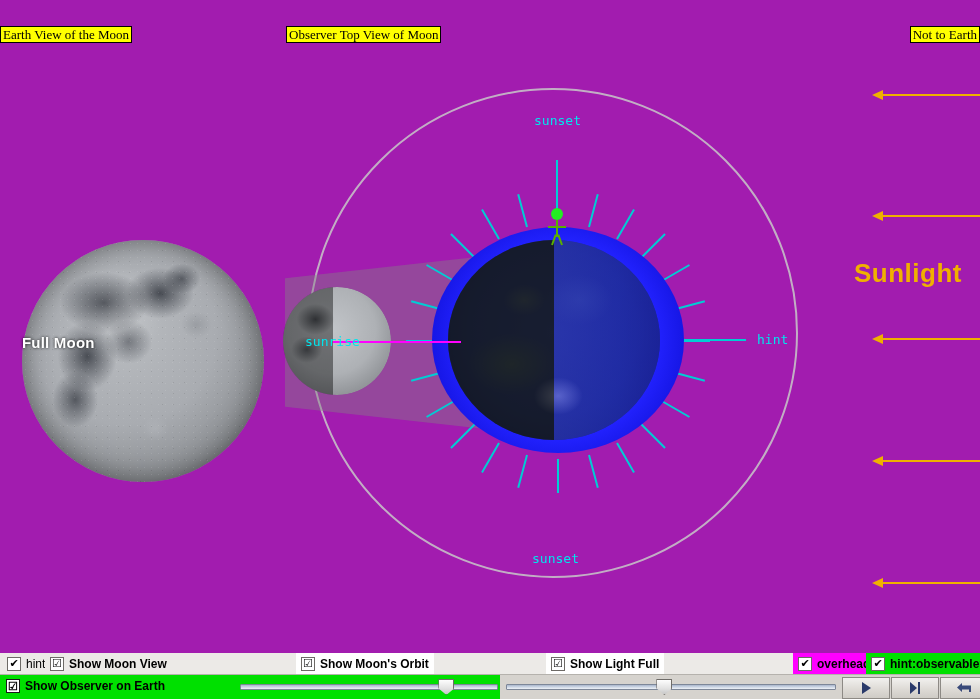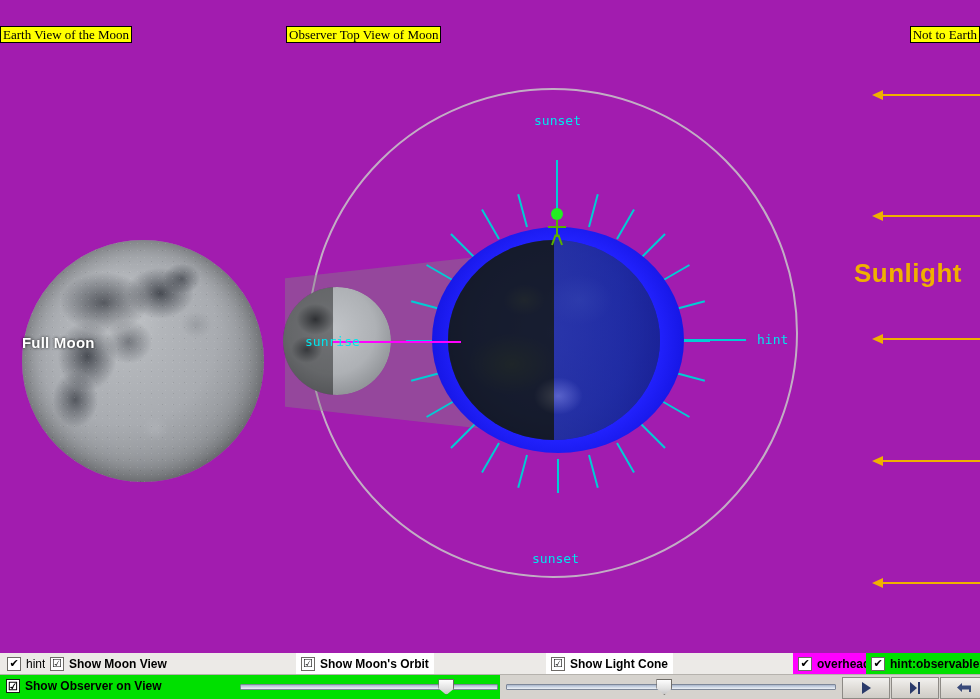--- a/index.html
+++ b/index.html
@@ -519,39 +519,39 @@
     <div class="cb bold" id="cb-moonview" style="background: rgb(236, 234, 231);">
       <span class="box">☑</span>
       <span class="lab">Show Moon View</span>
     </div>
     <div class="cb bold" id="cb-moonorbit" style="background: rgb(255, 255, 255);">
       <span class="box">☑</span>
       <span class="lab">Show Moon's Orbit</span>
     </div>
     <div class="cb bold" id="cb-lightcone" style="background: rgb(255, 255, 255);">
       <span class="box">☑</span>
-      <span class="lab">Show Light Cone</span>
+      <span class="lab">Show Light Full</span>
     </div>
     <div class="cb bold" id="cb-overhead" style="background: rgb(255, 0, 255);">
       <span class="box">✔</span>
       <span class="lab">overhead</span>
     </div>
     <div class="cb bold" id="cb-hint" style="background: rgb(0, 224, 0);">
       <span class="box">✔</span>
       <span class="lab">hint:observable?</span>
     </div>
   </div>
 
   <div id="slider-row">
     <div class="panelbg-gray" id="graybg-a"></div>
 
     <div id="green-panel">
       <div id="obs-label">
         <span class="box">☑</span>
-        <span>Show Observer on View</span>
+        <span>Show Observer on Earth</span>
       </div>
     </div>
 
     <div class="slider" id="slider-a">
       <div class="track"></div>
       <div class="thumb" style="left: 80%;"></div>
     </div>
 
     <div class="slider" id="slider-b">
       <div class="track"></div>

